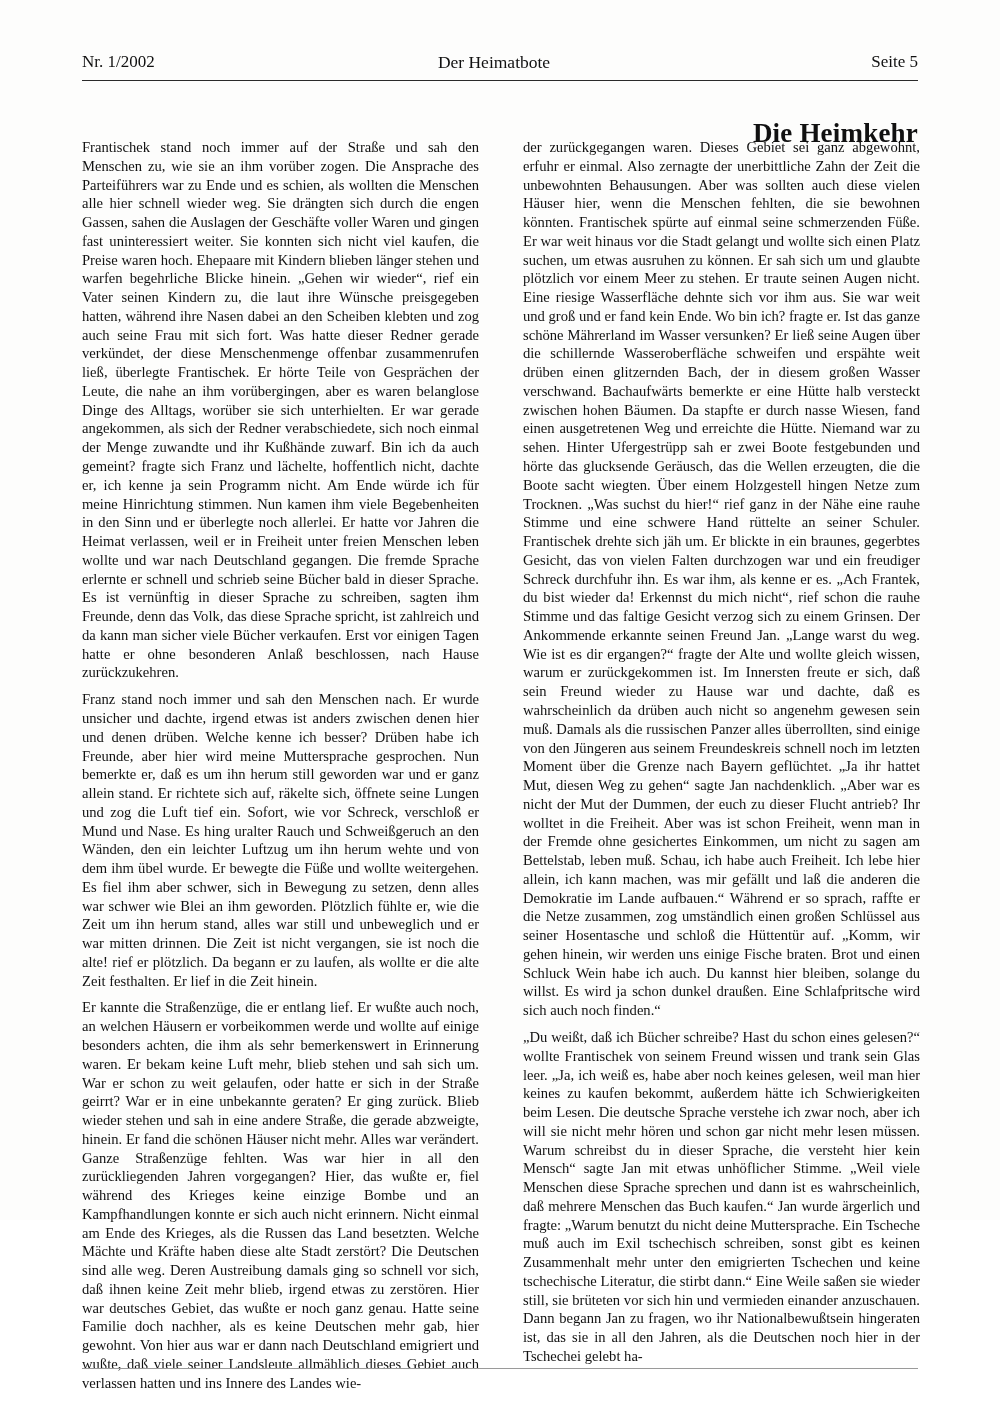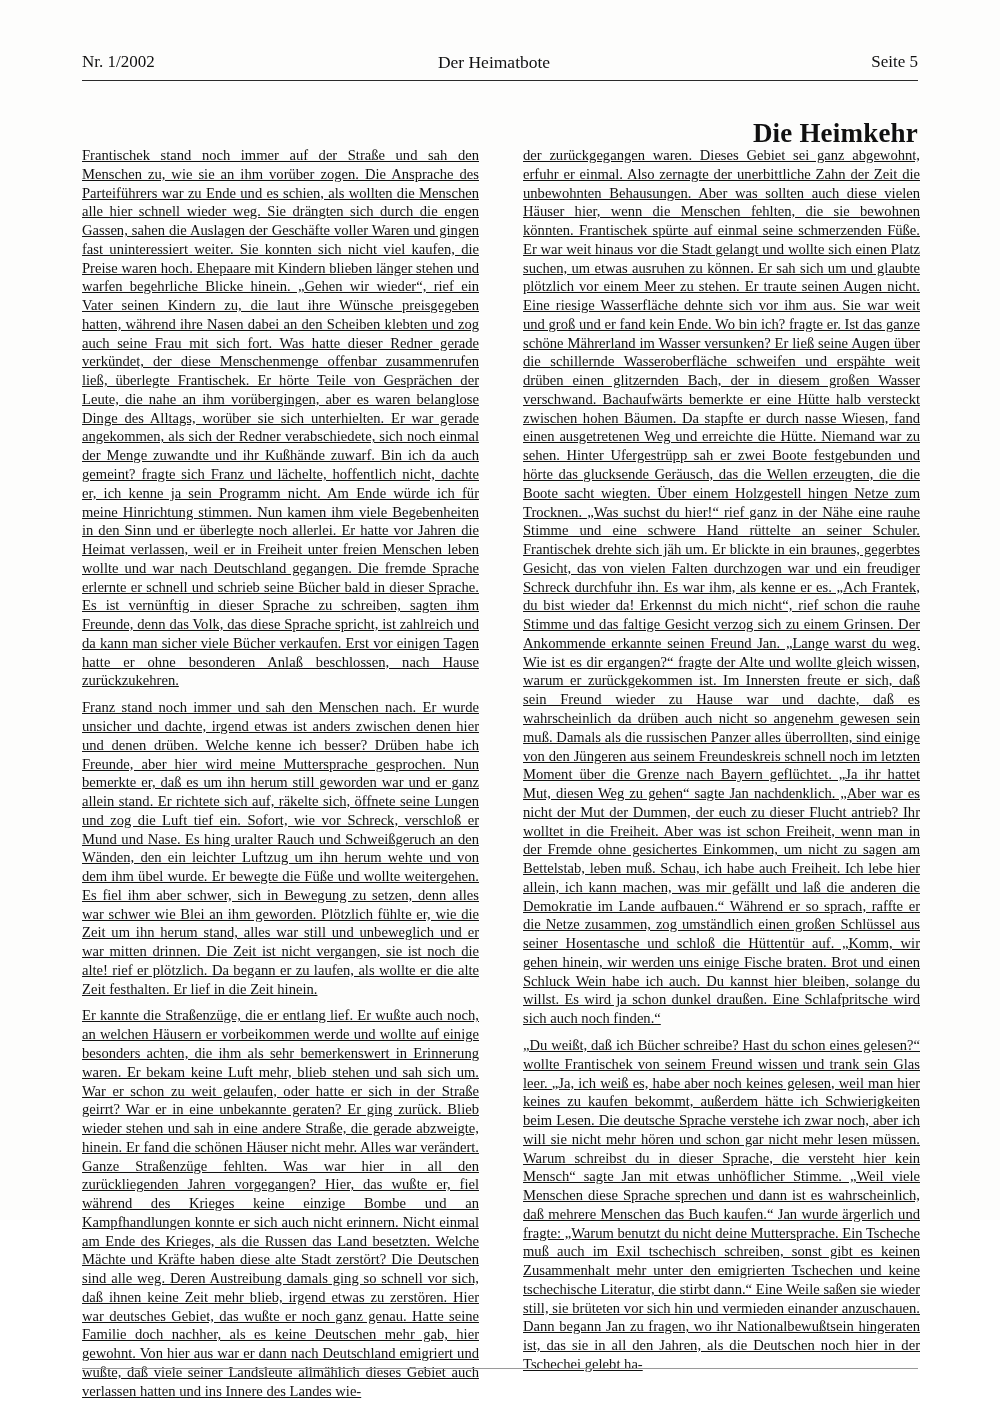--- a/index.html
+++ b/index.html
@@ -56,26 +56,25 @@
     top: 100px;
     width: 836px;
     text-align: right;
     font-size: 27px;
     font-weight: bold;
     letter-spacing: 0.2px;
   }
   .columns {
     position: absolute;
     left: 82px;
-    top: 146px;
+    top: 138px;
     width: 838px;
     height: 1205px;
     display: flex;
     gap: 44px;
-    text-decoration: underline;
   }
   .col {
     width: 406px;
     font-size: 14.6px;
     line-height: 1.286;
     text-align: justify;
     text-justify: inter-word;
     hyphens: manual;
   }
   .col p {

